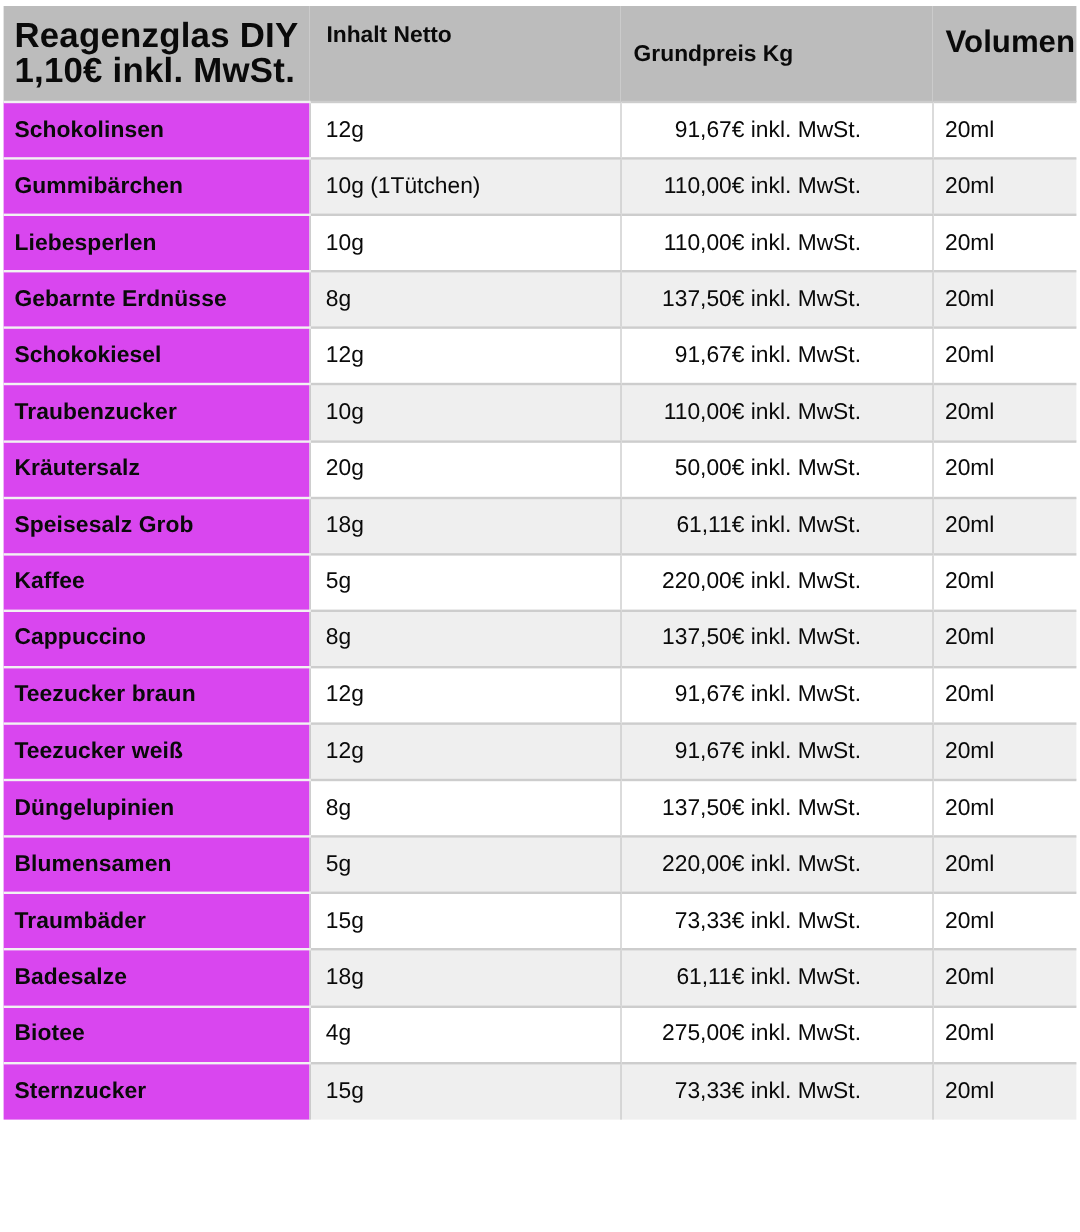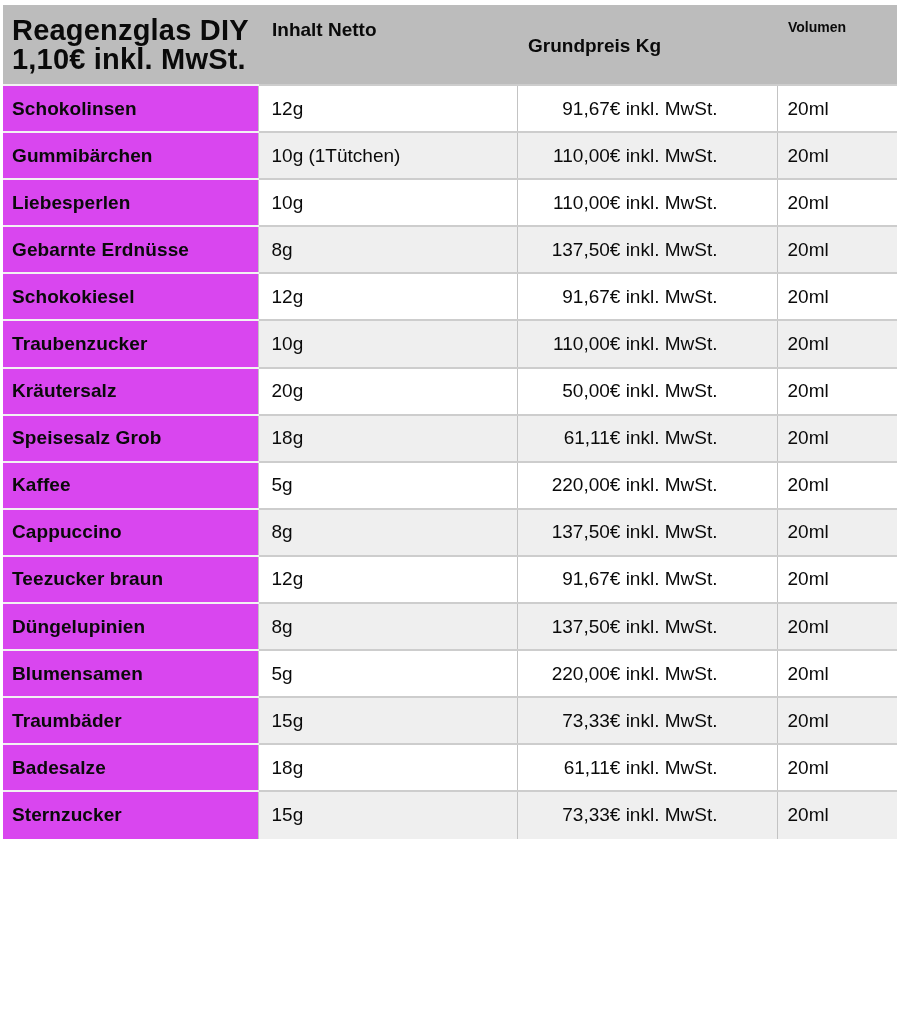--- a/index.html
+++ b/index.html
@@ -33,21 +33,21 @@
     padding: 0;
   }
   thead th.h-name {
     font-size: 29px;
     line-height: 29px;
     padding: 11px 0 0 9px;
     letter-spacing: 0.2px;
   }
   thead th.h-inhalt { font-size: 19px; padding: 14px 0 12px 14px; }
   thead th.h-preis  { font-size: 19px; padding: 30px 0 0 11px; }
-  thead th.h-vol    { font-size: 14px; padding: 14px 0 0 11px; }
+  thead th.h-vol    { font-size: 26px; padding: 14px 0 0 11px; }
 
   
   tbody tr { height: 47.1px; }
   tbody th, tbody td {
     font-size: 19px;
     vertical-align: middle;
     padding: 0;
   }
   tbody th.cell-name {
     background: #d946ef;
@@ -161,20 +161,26 @@
     <td class="cell-vol">20ml</td>
   </tr>
 
   <tr>
     <th class="cell-name">Teezucker braun</th>
     <td class="cell-inhalt">12g</td>
     <td class="cell-preis">91,67€ inkl. MwSt.</td>
     <td class="cell-vol">20ml</td>
   </tr>
 
+  <tr>
+    <th class="cell-name">Teezucker weiß</th>
+    <td class="cell-inhalt">12g</td>
+    <td class="cell-preis">91,67€ inkl. MwSt.</td>
+    <td class="cell-vol">20ml</td>
+  </tr>
 
   <tr>
     <th class="cell-name">Düngelupinien</th>
     <td class="cell-inhalt">8g</td>
     <td class="cell-preis">137,50€ inkl. MwSt.</td>
     <td class="cell-vol">20ml</td>
   </tr>
 
   <tr>
     <th class="cell-name">Blumensamen</th>
@@ -191,20 +197,26 @@
   </tr>
 
   <tr>
     <th class="cell-name">Badesalze</th>
     <td class="cell-inhalt">18g</td>
     <td class="cell-preis">61,11€ inkl. MwSt.</td>
     <td class="cell-vol">20ml</td>
   </tr>
 
 
+  <tr>
+    <th class="cell-name">Biotee</th>
+    <td class="cell-inhalt">4g</td>
+    <td class="cell-preis">275,00€ inkl. MwSt.</td>
+    <td class="cell-vol">20ml</td>
+  </tr>
 
   <tr>
     <th class="cell-name">Sternzucker</th>
     <td class="cell-inhalt">15g</td>
     <td class="cell-preis">73,33€ inkl. MwSt.</td>
     <td class="cell-vol">20ml</td>
   </tr>
 </tbody>
 </table>
 

